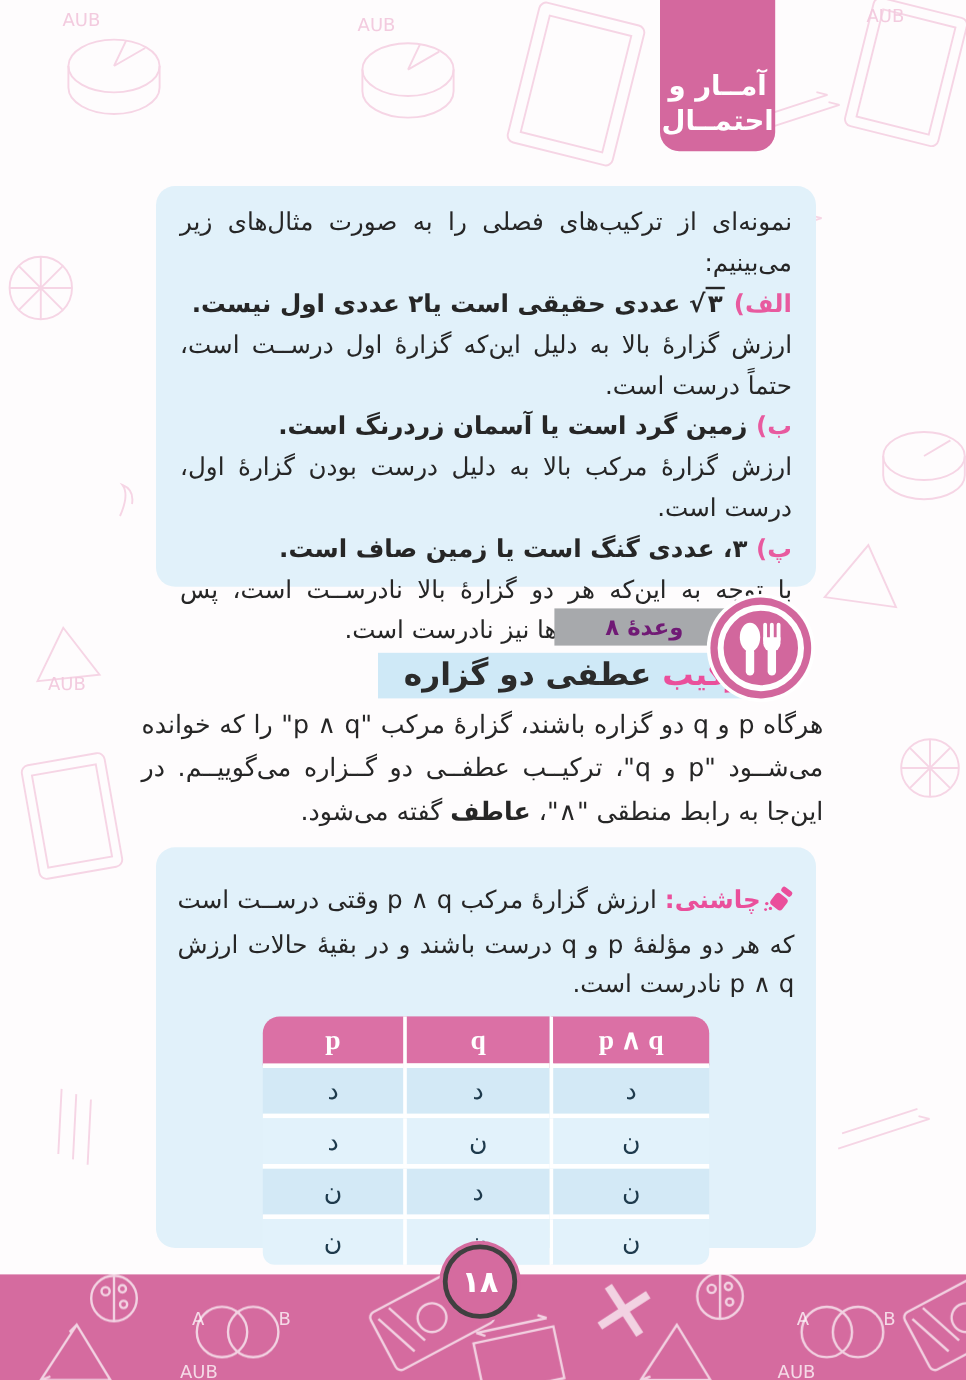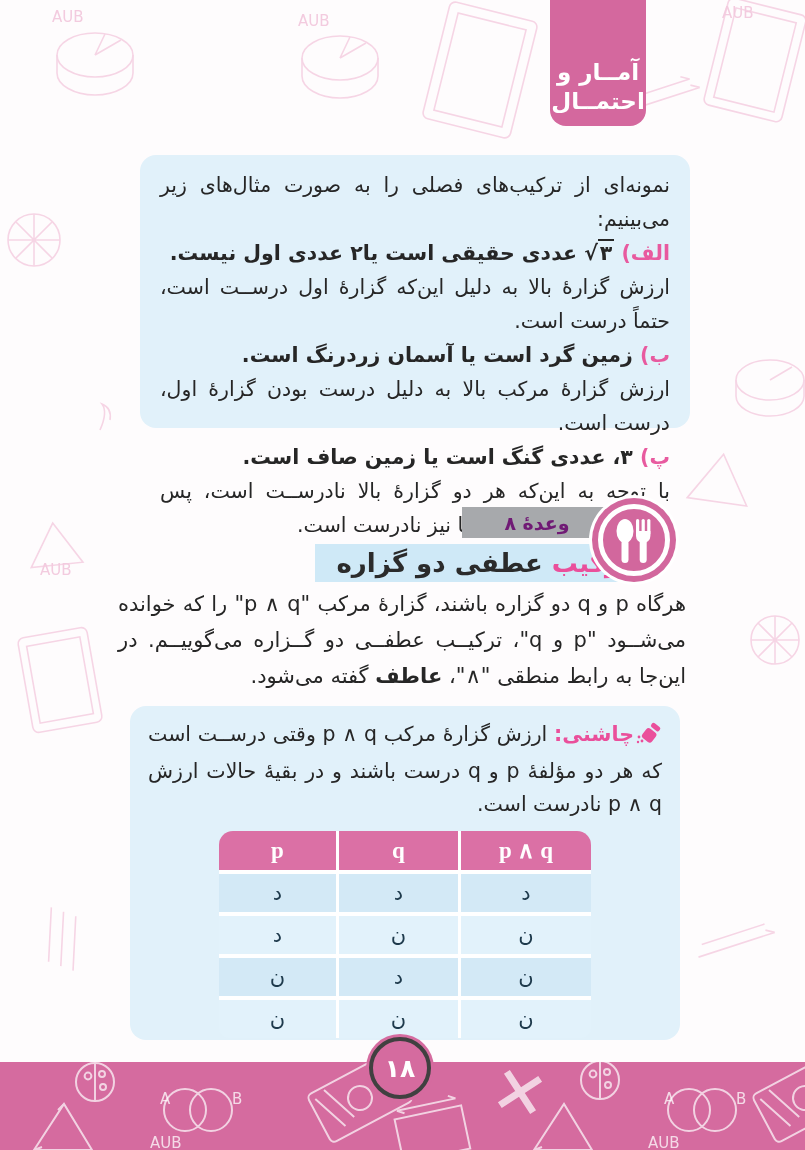--- a/index.html
+++ b/index.html
@@ -18,21 +18,21 @@
     background:#d4689e;border-radius:0 0 16px 16px;z-index:3;
     display:flex;flex-direction:column;justify-content:flex-end;align-items:center;
     padding-bottom:10px;box-sizing:border-box;
   }
   .tab .t-line{color:#fff;font-weight:bold;font-size:23px;line-height:29px;}
   
   .bluebox{
     background:#e1f1fa;border-radius:16px;z-index:2;box-sizing:border-box;
     direction:rtl;text-align:justify;
   }
-  #examples-box{left:140px;top:155px;width:550px;height:273px;padding:13px 20px 10px 20px;
+  #examples-box{left:130px;top:155px;width:550px;height:334px;padding:13px 20px 10px 20px;
     font-size:20.5px;line-height:34px;}
   #examples-box p{margin:0;}
   .plabel{color:#e85a9f;font-weight:bold;}
   .bold{font-weight:bold;}
   .sqrt{direction:ltr;unicode-bidi:isolate;font-weight:bold;white-space:nowrap;}
   .sqrt .radicand{border-top:2px solid #262626;padding:0 2px;}
   
   #lesson-badge{
     left:462px;top:507px;width:150px;height:31px;background:#a7a9ac;z-index:2;
     color:#701a75;font-weight:bold;font-size:19px;display:flex;align-items:center;justify-content:center;
@@ -52,21 +52,21 @@
     position:absolute;left:6px;top:6px;width:62px;height:62px;border-radius:50%;
     border:5px solid #fff;background:#d2679d;
   }
   #meal-icon svg{position:absolute;left:0;top:0;}
   
   #lesson-body{
     left:118px;top:586px;width:568px;z-index:2;direction:rtl;text-align:justify;
     font-size:21px;line-height:36px;
   }
   
-  #note-box{left:130px;top:706px;width:550px;height:334px;padding:12px 18px 10px 18px;
+  #note-box{left:130px;top:706px;width:550px;height:334px;padding:28px 18px 10px 18px;
     font-size:20.5px;line-height:33px;}
   #note-box .note-label{color:#ea4f9b;font-weight:bold;}
   .shaker{display:inline-block;vertical-align:-4px;margin-left:2px;}
   
   #truth-table{margin:10px auto 0 auto;direction:ltr;border-collapse:separate;border-spacing:0;}
   #truth-table th{
     background:#db70a5;color:#fff;font-family:"Liberation Serif",serif;
     font-weight:bold;font-size:23px;height:37px;text-align:center;
     border-bottom:4px solid #fff;
   }

